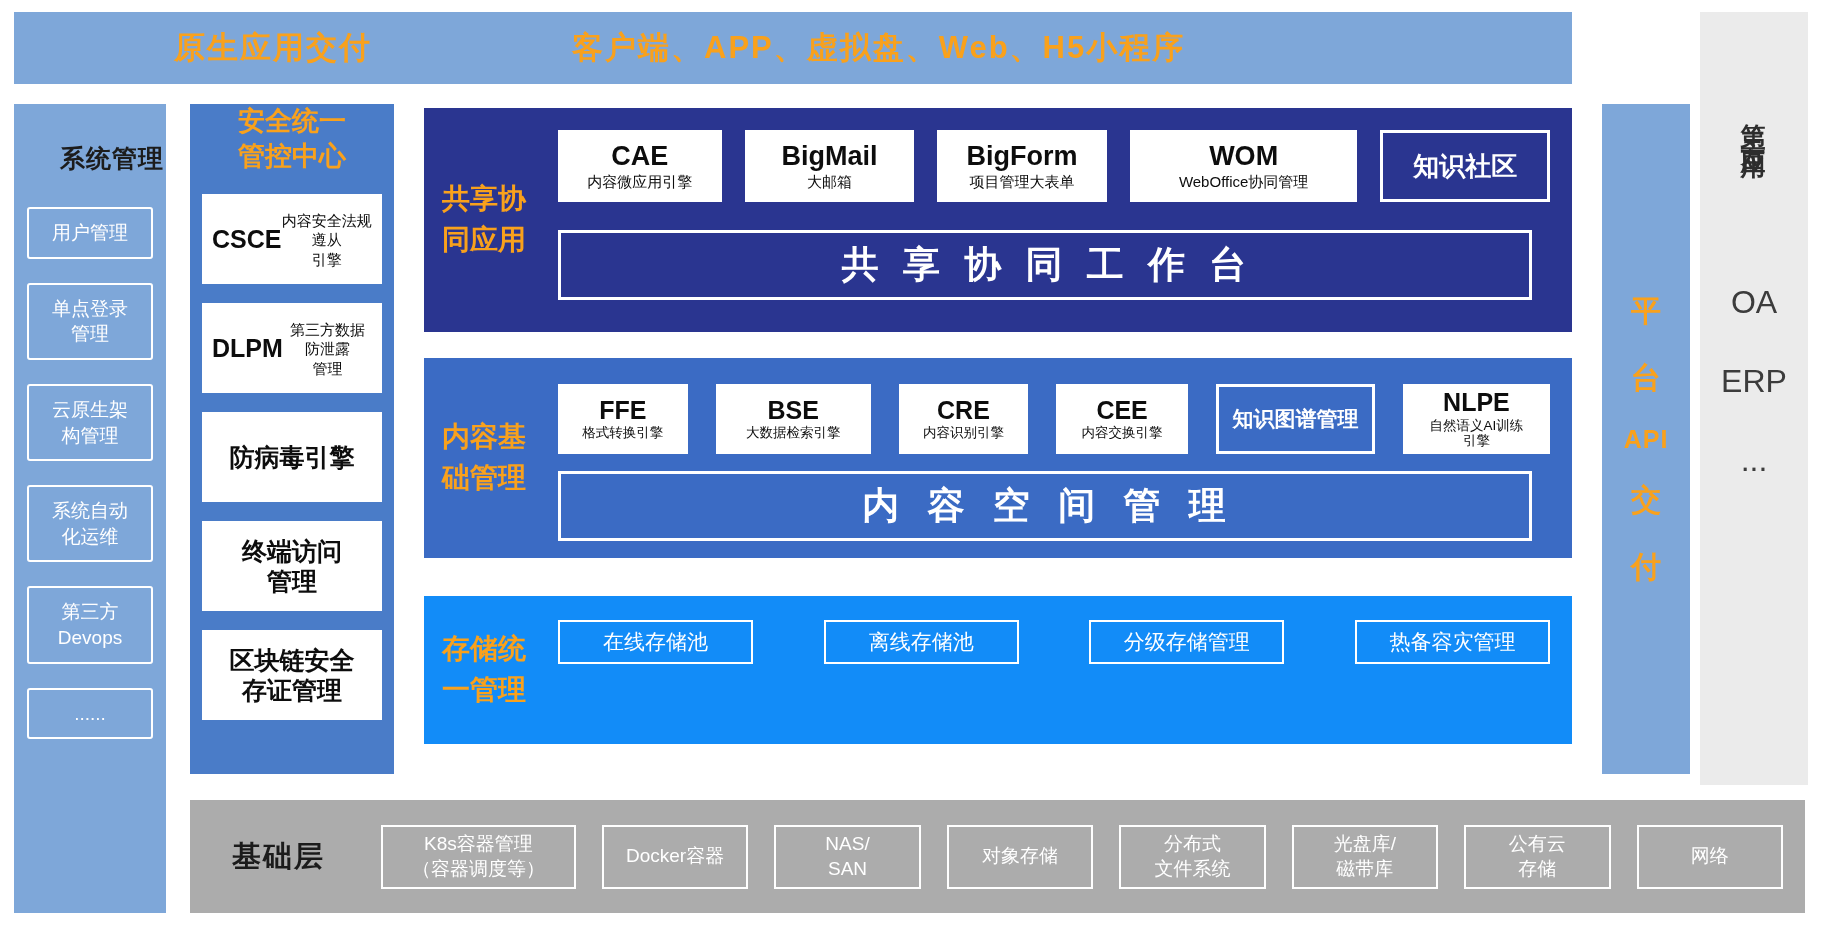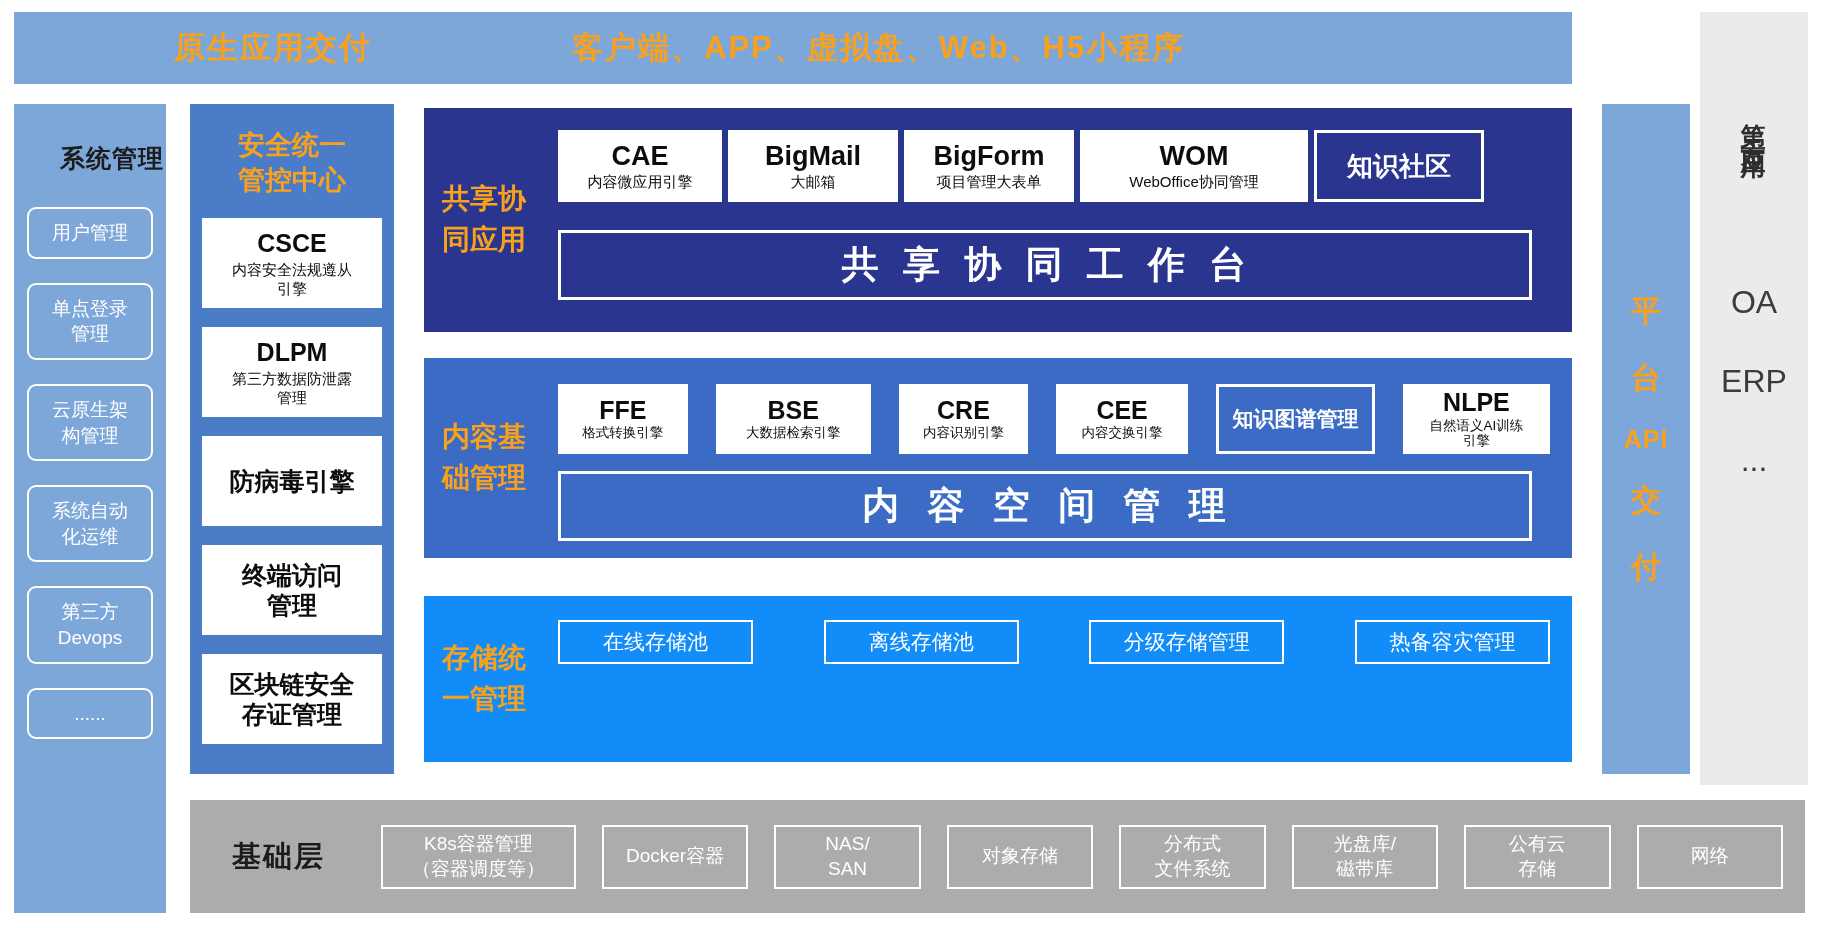--- a/index.html
+++ b/index.html
@@ -10,42 +10,42 @@
   #top-banner { position:absolute; left:14px; top:12px; width:1558px; height:72px;
     background:var(--light-blue,#7EA7D9); display:flex; align-items:center; }
   .banner-label { color:var(--orange,#F9A11C); font-weight:bold; font-size:31px; letter-spacing:2px; white-space:nowrap; }
   #banner-left { margin-left:160px; }
   #banner-right { margin-left:200px; }
 
   
   #system-panel { position:absolute; left:14px; top:104px; width:152px; height:809px; background:var(--light-blue,#7EA7D9); }
   #system-title { margin-top:38px; text-align:center; font-size:25px; font-weight:bold; color:#1c1c1c; letter-spacing:1px;padding-left:44px; }
   #system-items { margin:32px 13px 0; display:flex; flex-direction:column; gap:24px; }
-  .pill { border:2px solid #fff; border-radius:9px; color:#fff; font-size:19px; line-height:1.35;
+  .pill { border:2px solid #fff; border-radius:3px; color:#fff; font-size:19px; line-height:1.35;
     text-align:center; padding:11px 2px; white-space:pre-line; }
 
   
   #security-panel { position:absolute; left:190px; top:104px; width:204px; height:670px; background:var(--column-blue,#4A7CC8); }
-  #security-title { margin-top:24px; text-align:center; font-size:27px; font-weight:bold;
+  #security-title { text-align:center; font-size:27px; font-weight:bold;
     color:var(--orange,#F9A11C); white-space:pre-line; line-height:1.3; }
   #security-cards { margin:20px 12px 0; display:flex; flex-direction:column; gap:19px; }
-  .white-card { background:#fff; min-height:90px; display:flex; flex-direction:column; align-items:center;
+  .white-card { background:#fff; min-height:90px; display:flex; flex-direction:row; align-items:center;
     justify-content:center; text-align:center; padding:6px 10px; }
   .card-title { font-size:25px; font-weight:bold; color:#0d0d0d; line-height:1.2; white-space:pre-line; }
   .card-sub { font-size:15px; color:#0d0d0d; line-height:1.3; white-space:pre-line; margin-top:2px; }
 
   
   .layer { position:absolute; left:424px; width:1148px; }
   #layer-share { top:108px; height:224px; background:var(--navy,#2A3590); }
   #layer-content { top:358px; height:200px; background:var(--mid-blue,#3B6BC4); }
-  #layer-storage { top:596px; height:166px; background:var(--bright-blue,#128CF8); }
+  #layer-storage { top:596px; height:148px; background:var(--bright-blue,#128CF8); }
   .layer-label { position:absolute; left:18px; top:50%; transform:translateY(-50%);
     color:var(--orange,#F9A11C); font-weight:bold; font-size:28px; line-height:1.45; white-space:pre-line; }
   .layer-boxes { position:absolute; left:134px; right:22px; display:flex; }
-  #boxes-share { top:22px; height:72px; gap:6px; }
+  #boxes-share { top:22px; height:72px; gap:23px; }
   #boxes-content { top:26px; height:70px; gap:28px; }
   #boxes-storage { top:24px; height:44px; justify-content:space-between; }
   .app-box { display:flex; flex-direction:column; align-items:center; justify-content:center; text-align:center; }
   .app-box.white { background:#fff; color:#0d0d0d; }
   .app-box.outline { border:3px solid #fff; color:#fff; background:transparent; }
   .app-title { font-size:27px; font-weight:bold; line-height:1.05; }
   .app-sub { font-size:15px; margin-top:2px; line-height:1.15; white-space:pre-line; }
   .sm .app-title { font-size:25px; }
   .sm .app-sub { font-size:13.5px; }
   .outline-title { font-size:26px; font-weight:bold; }

